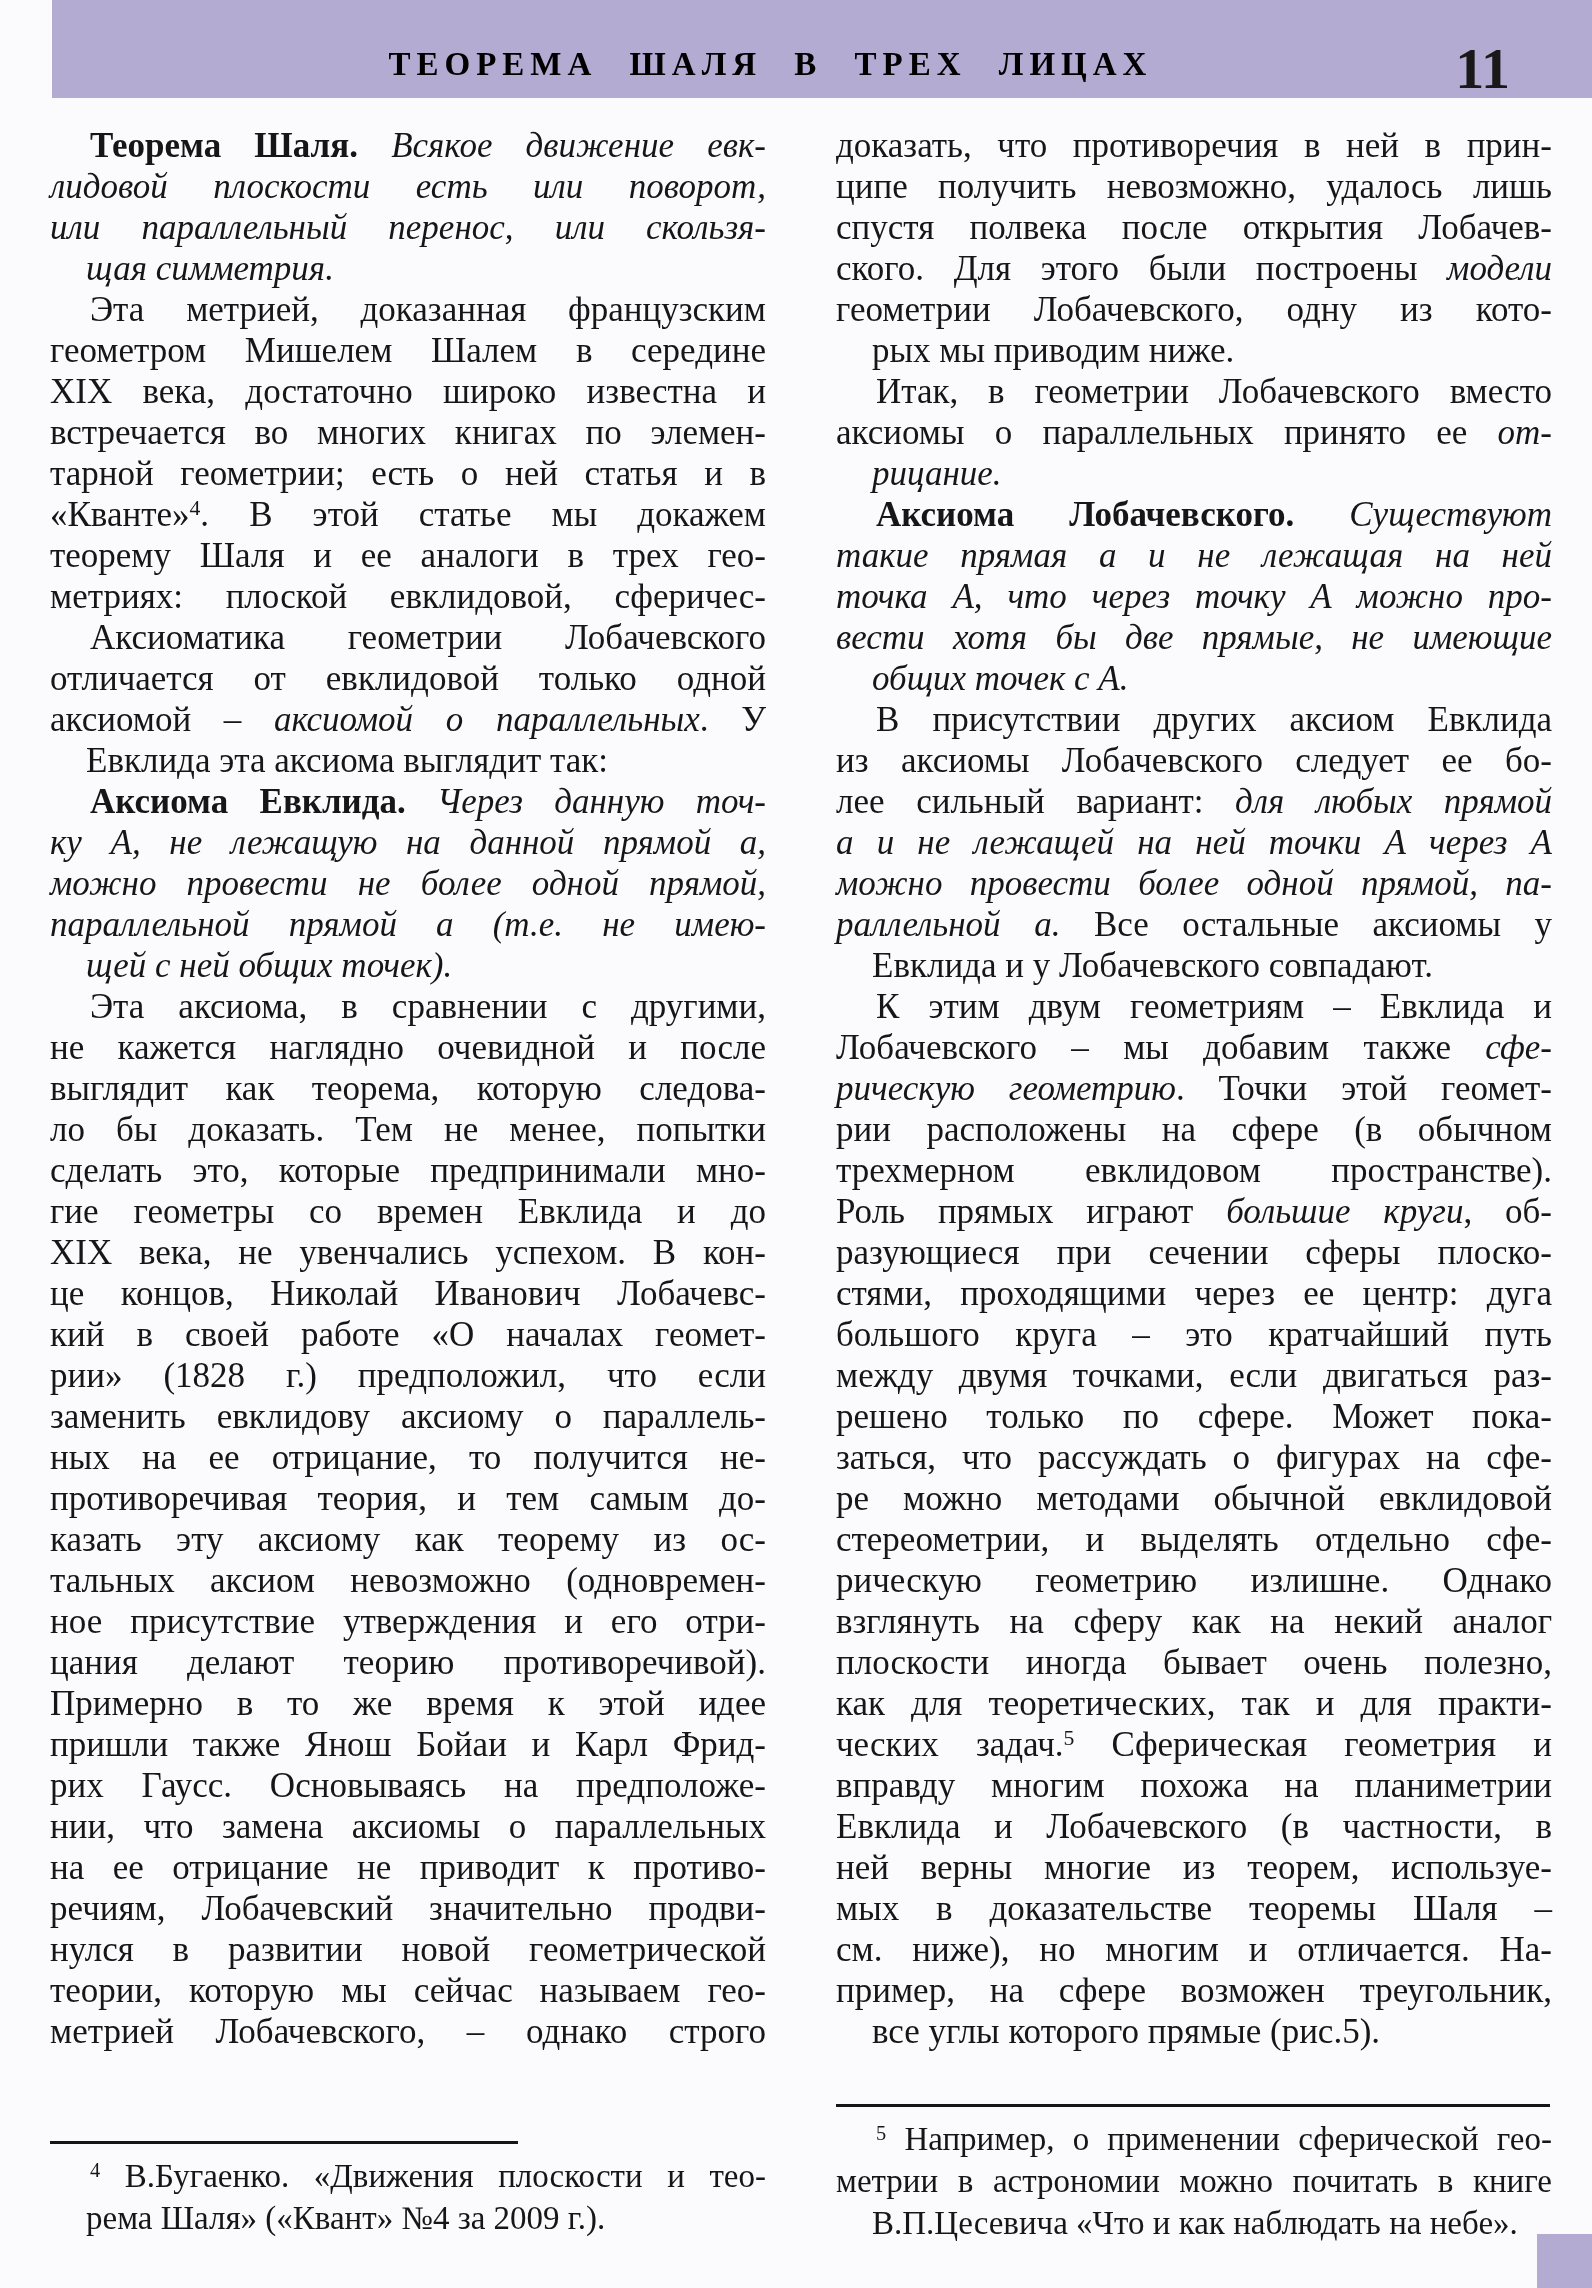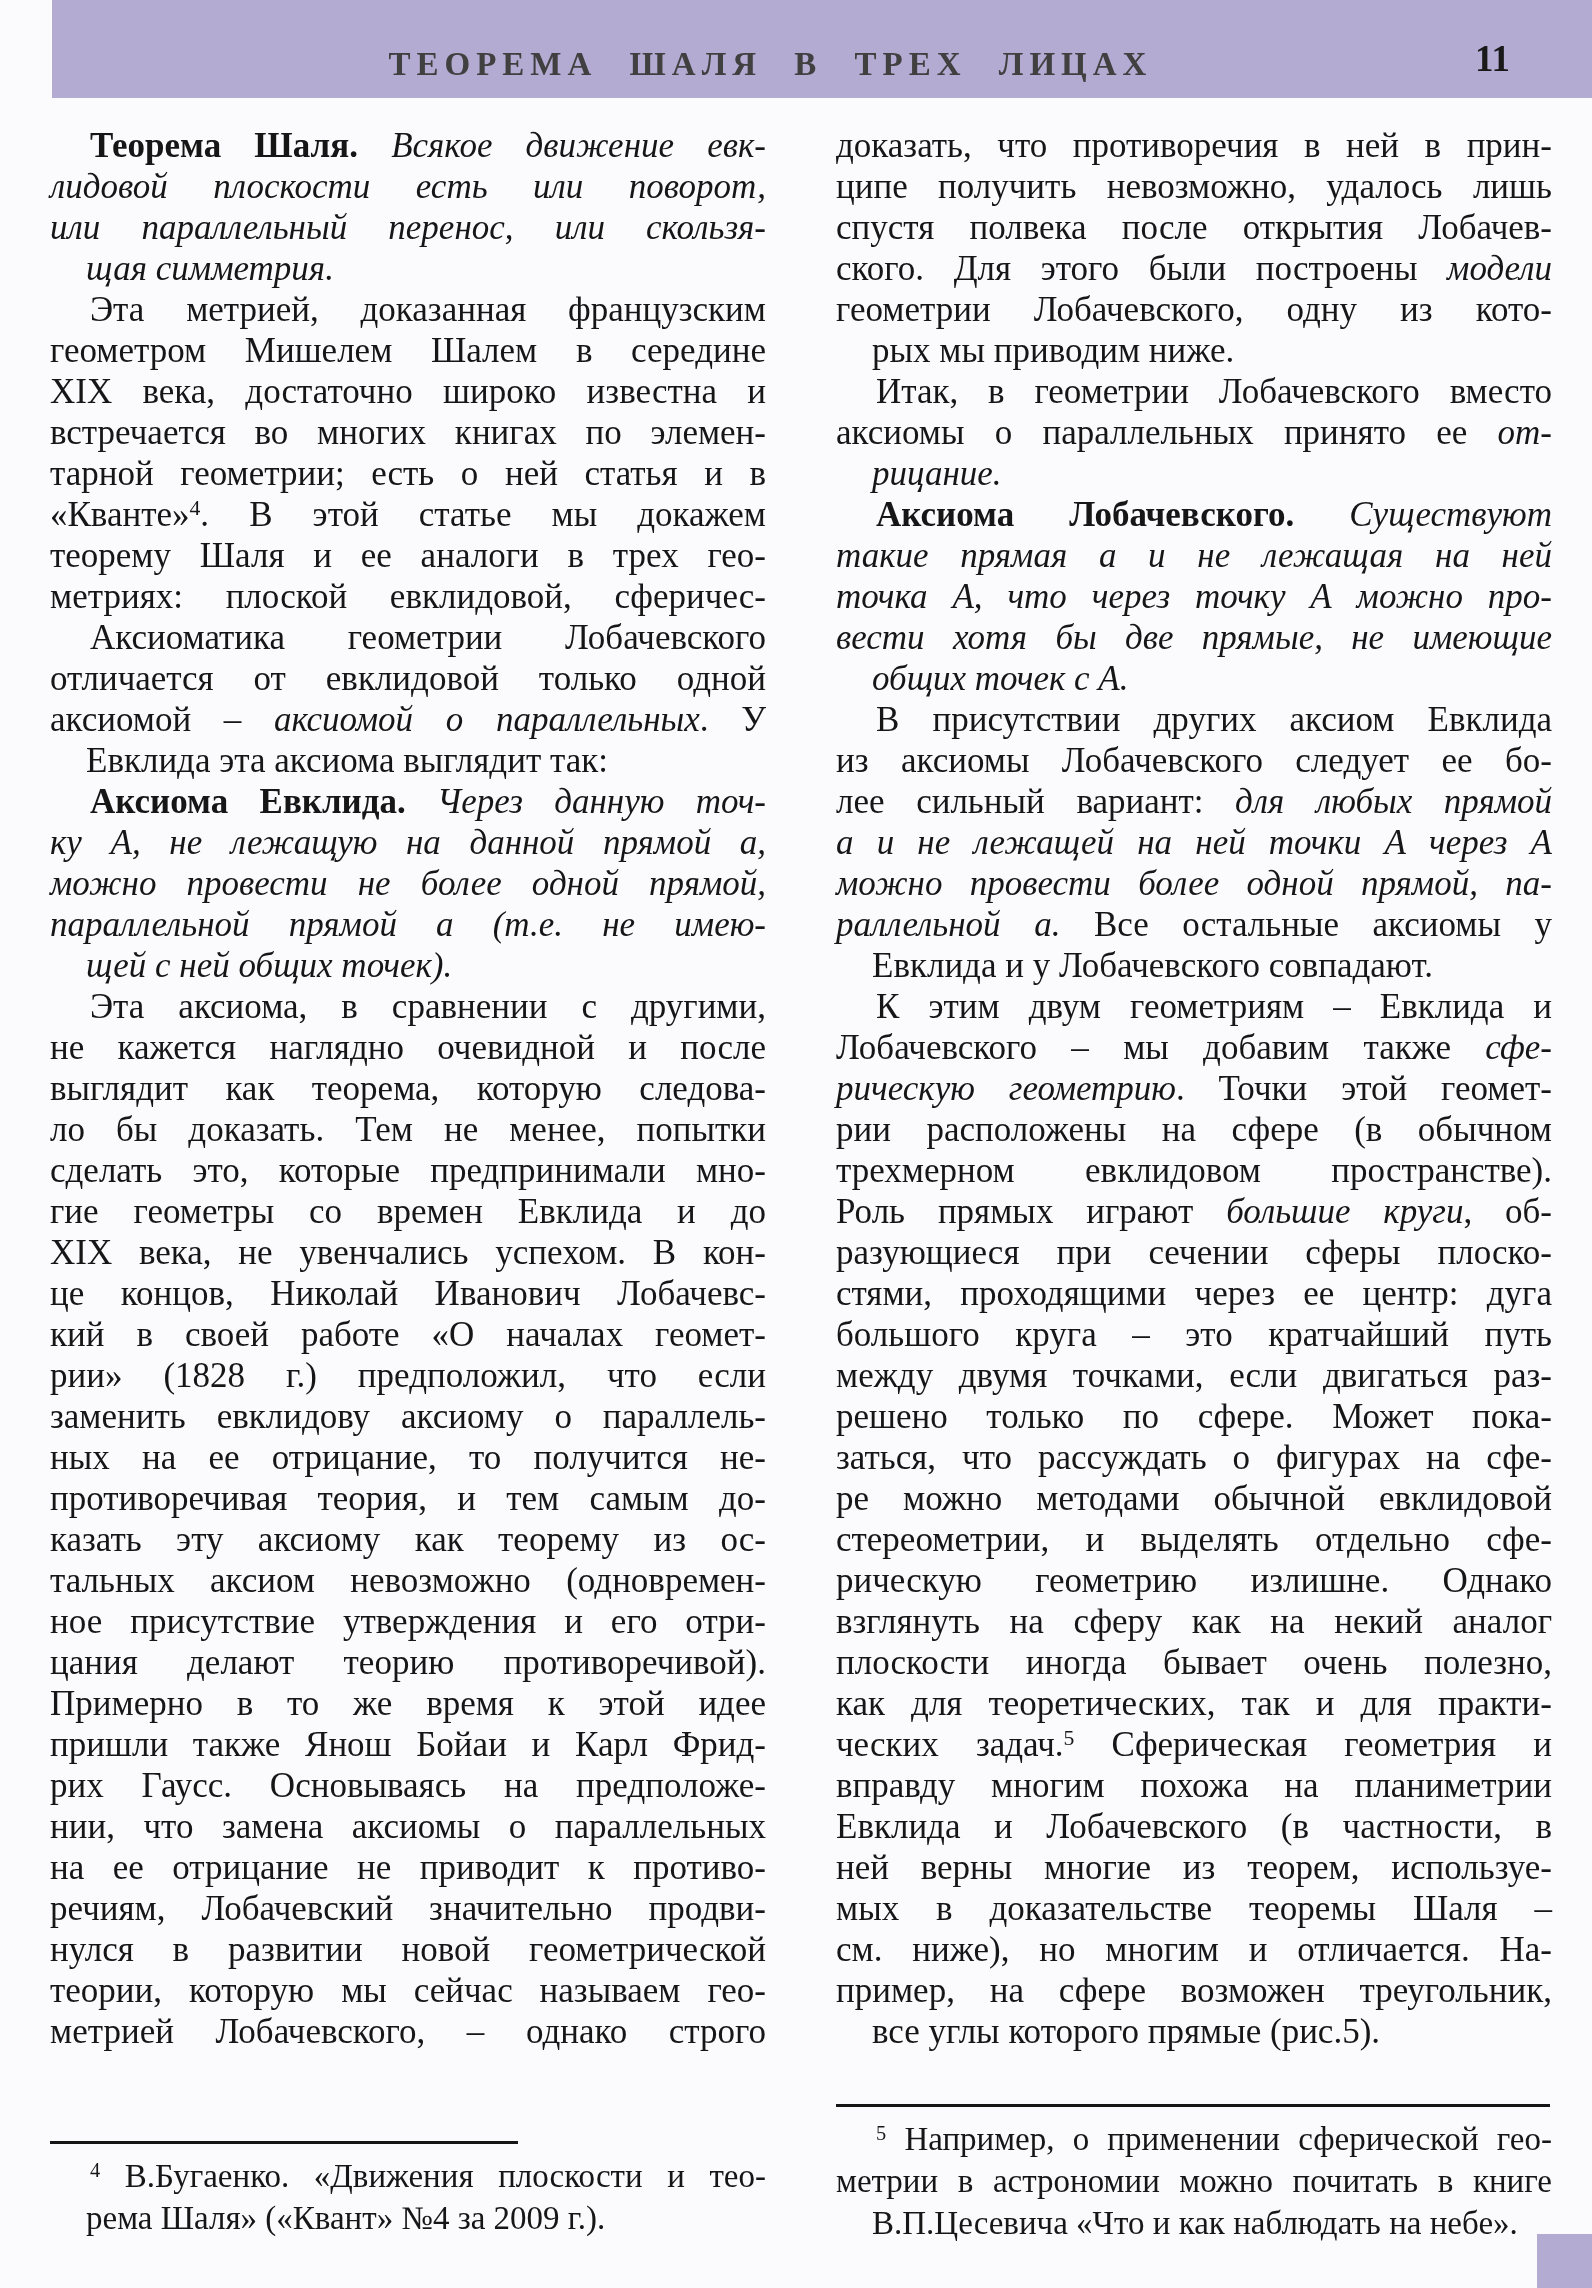--- a/index.html
+++ b/index.html
@@ -22,28 +22,28 @@
   }
   .band-title {
     position: absolute;
     left: 0; right: 119px; top: 48px;
     text-align: center;
     font-weight: 700;
     font-size: 33px;
     line-height: 1;
     letter-spacing: 6px;
     word-spacing: 18px;
-    color: #404040;
+    color: #000000;
     white-space: nowrap;
     padding-left: 16px;
   }
   .page-num {
     position: absolute;
     right: 82px; top: 40px;
-    font-size: 37px;
+    font-size: 58px;
     line-height: 1;
     font-weight: 700;
     color: #191919;
   }
 
   
   .column {
     position: absolute;
     top: 125px;
     width: 716px;

